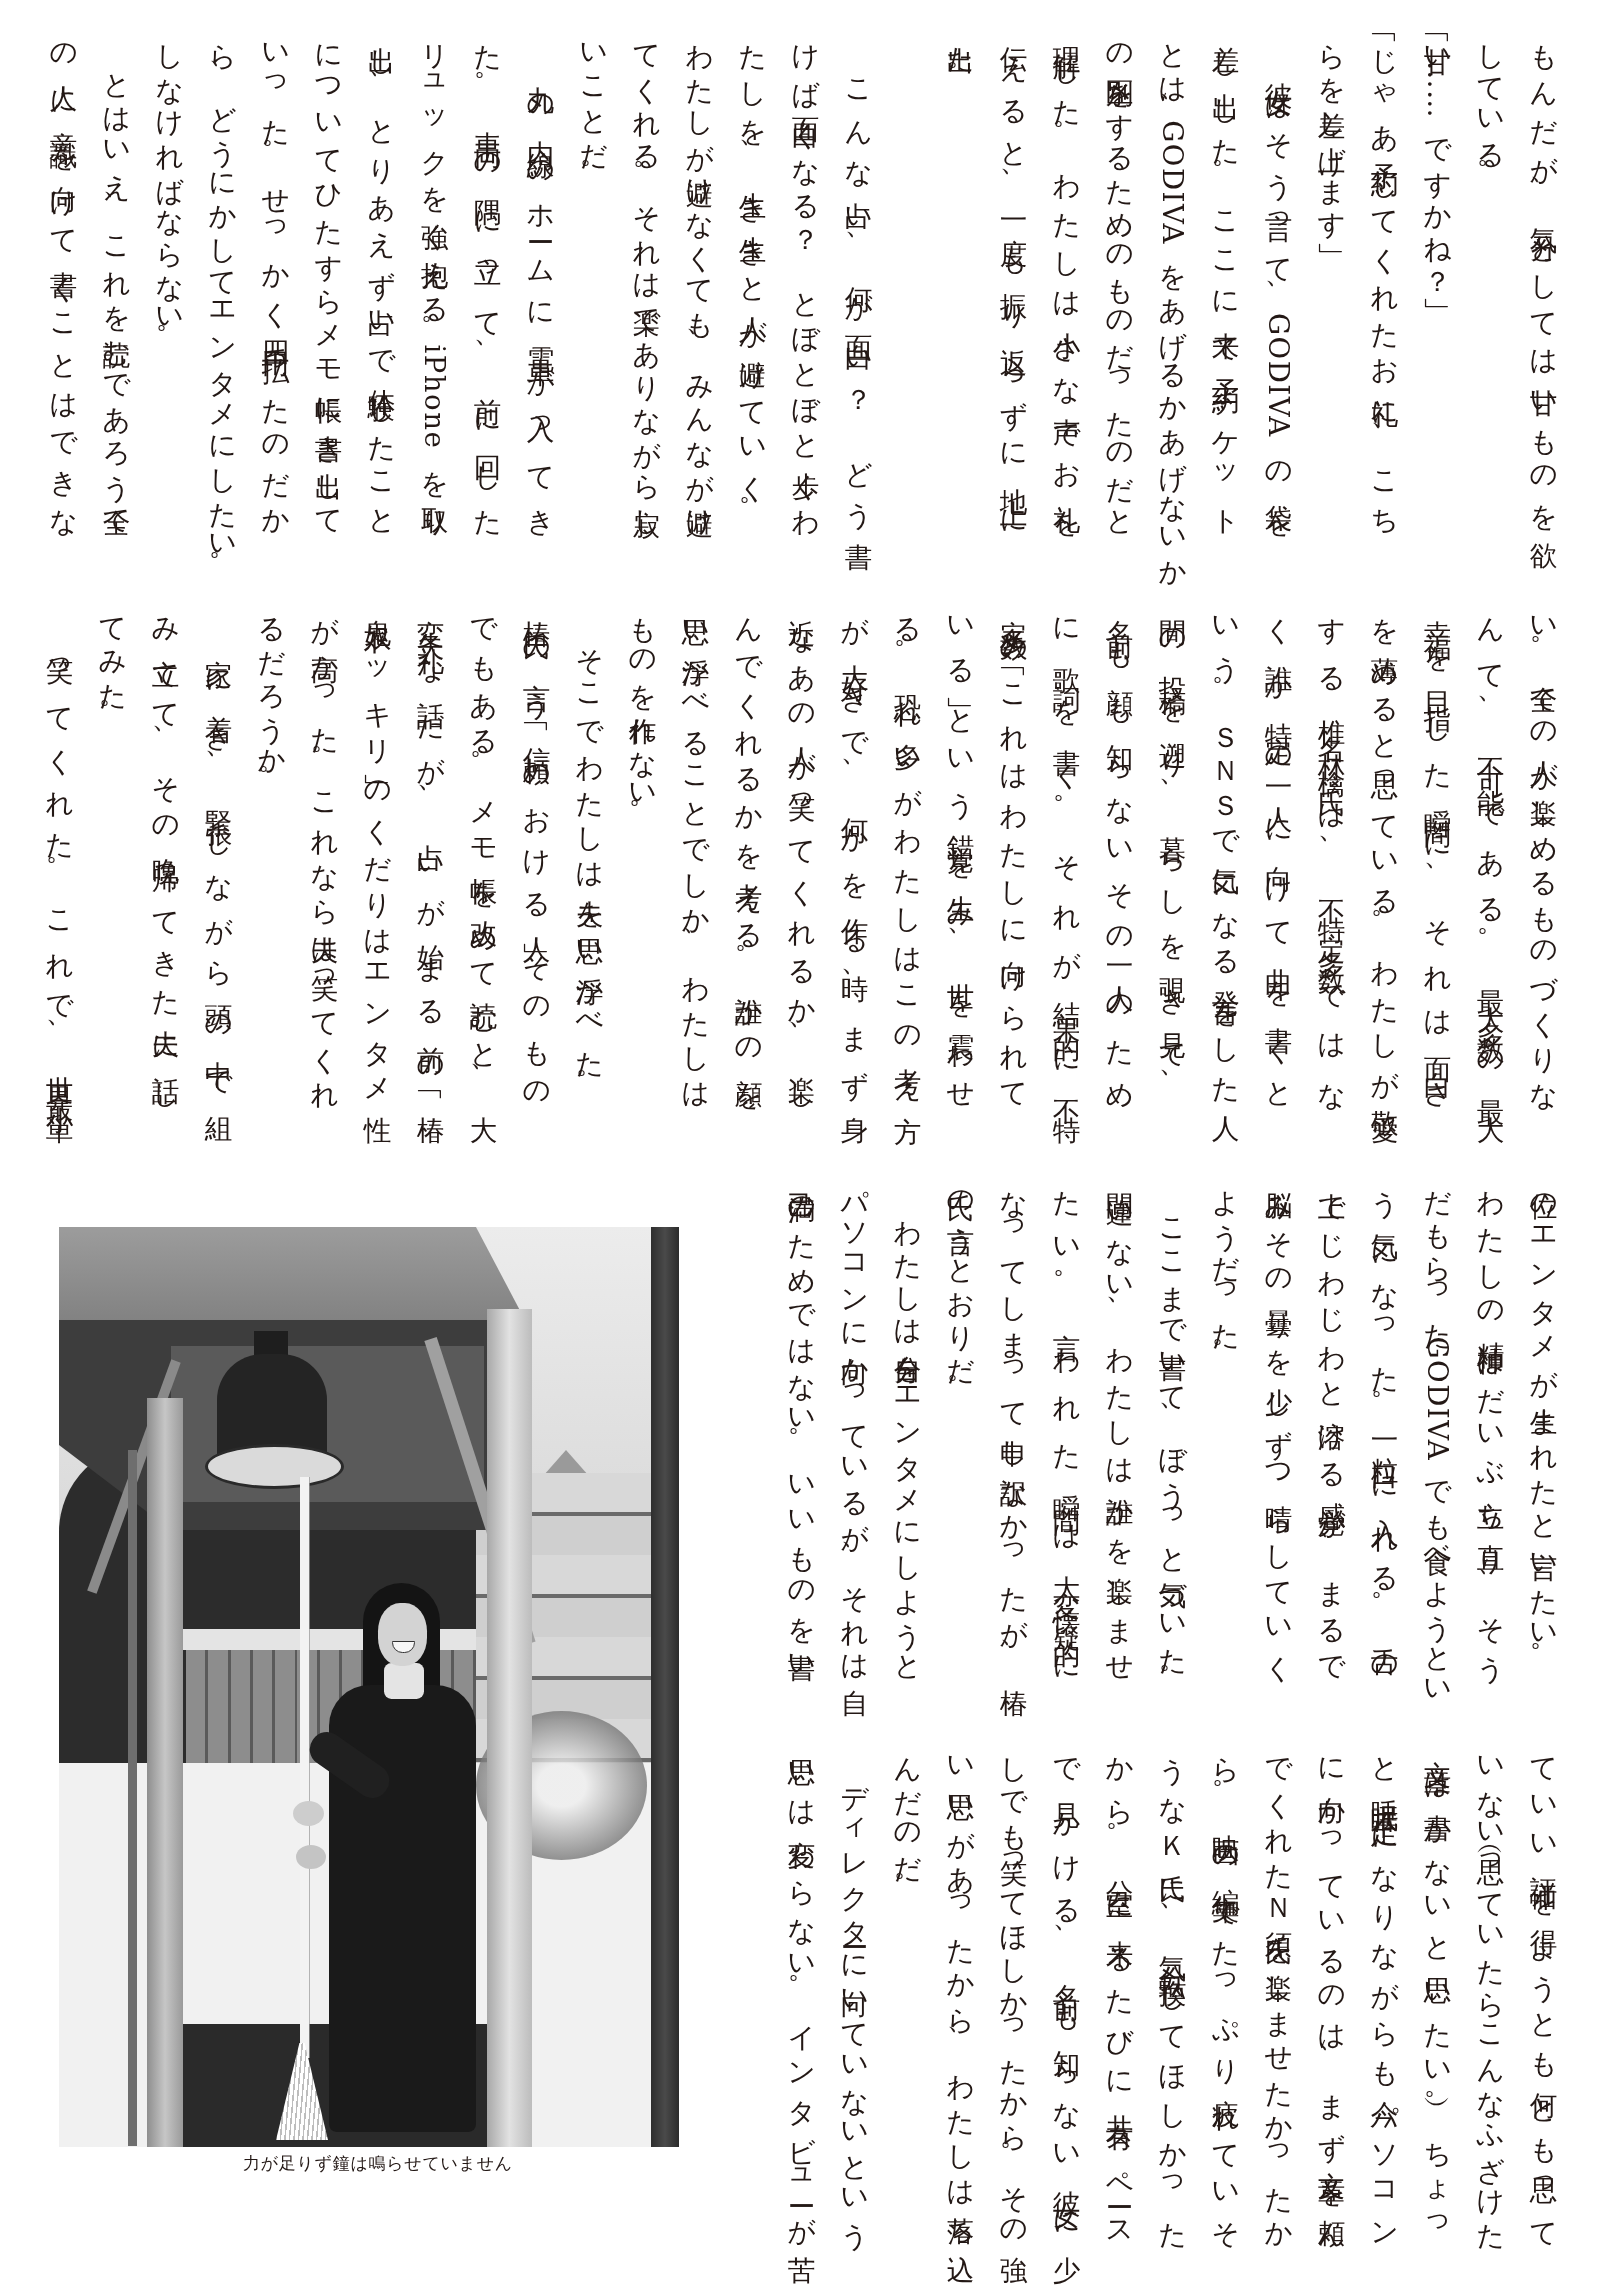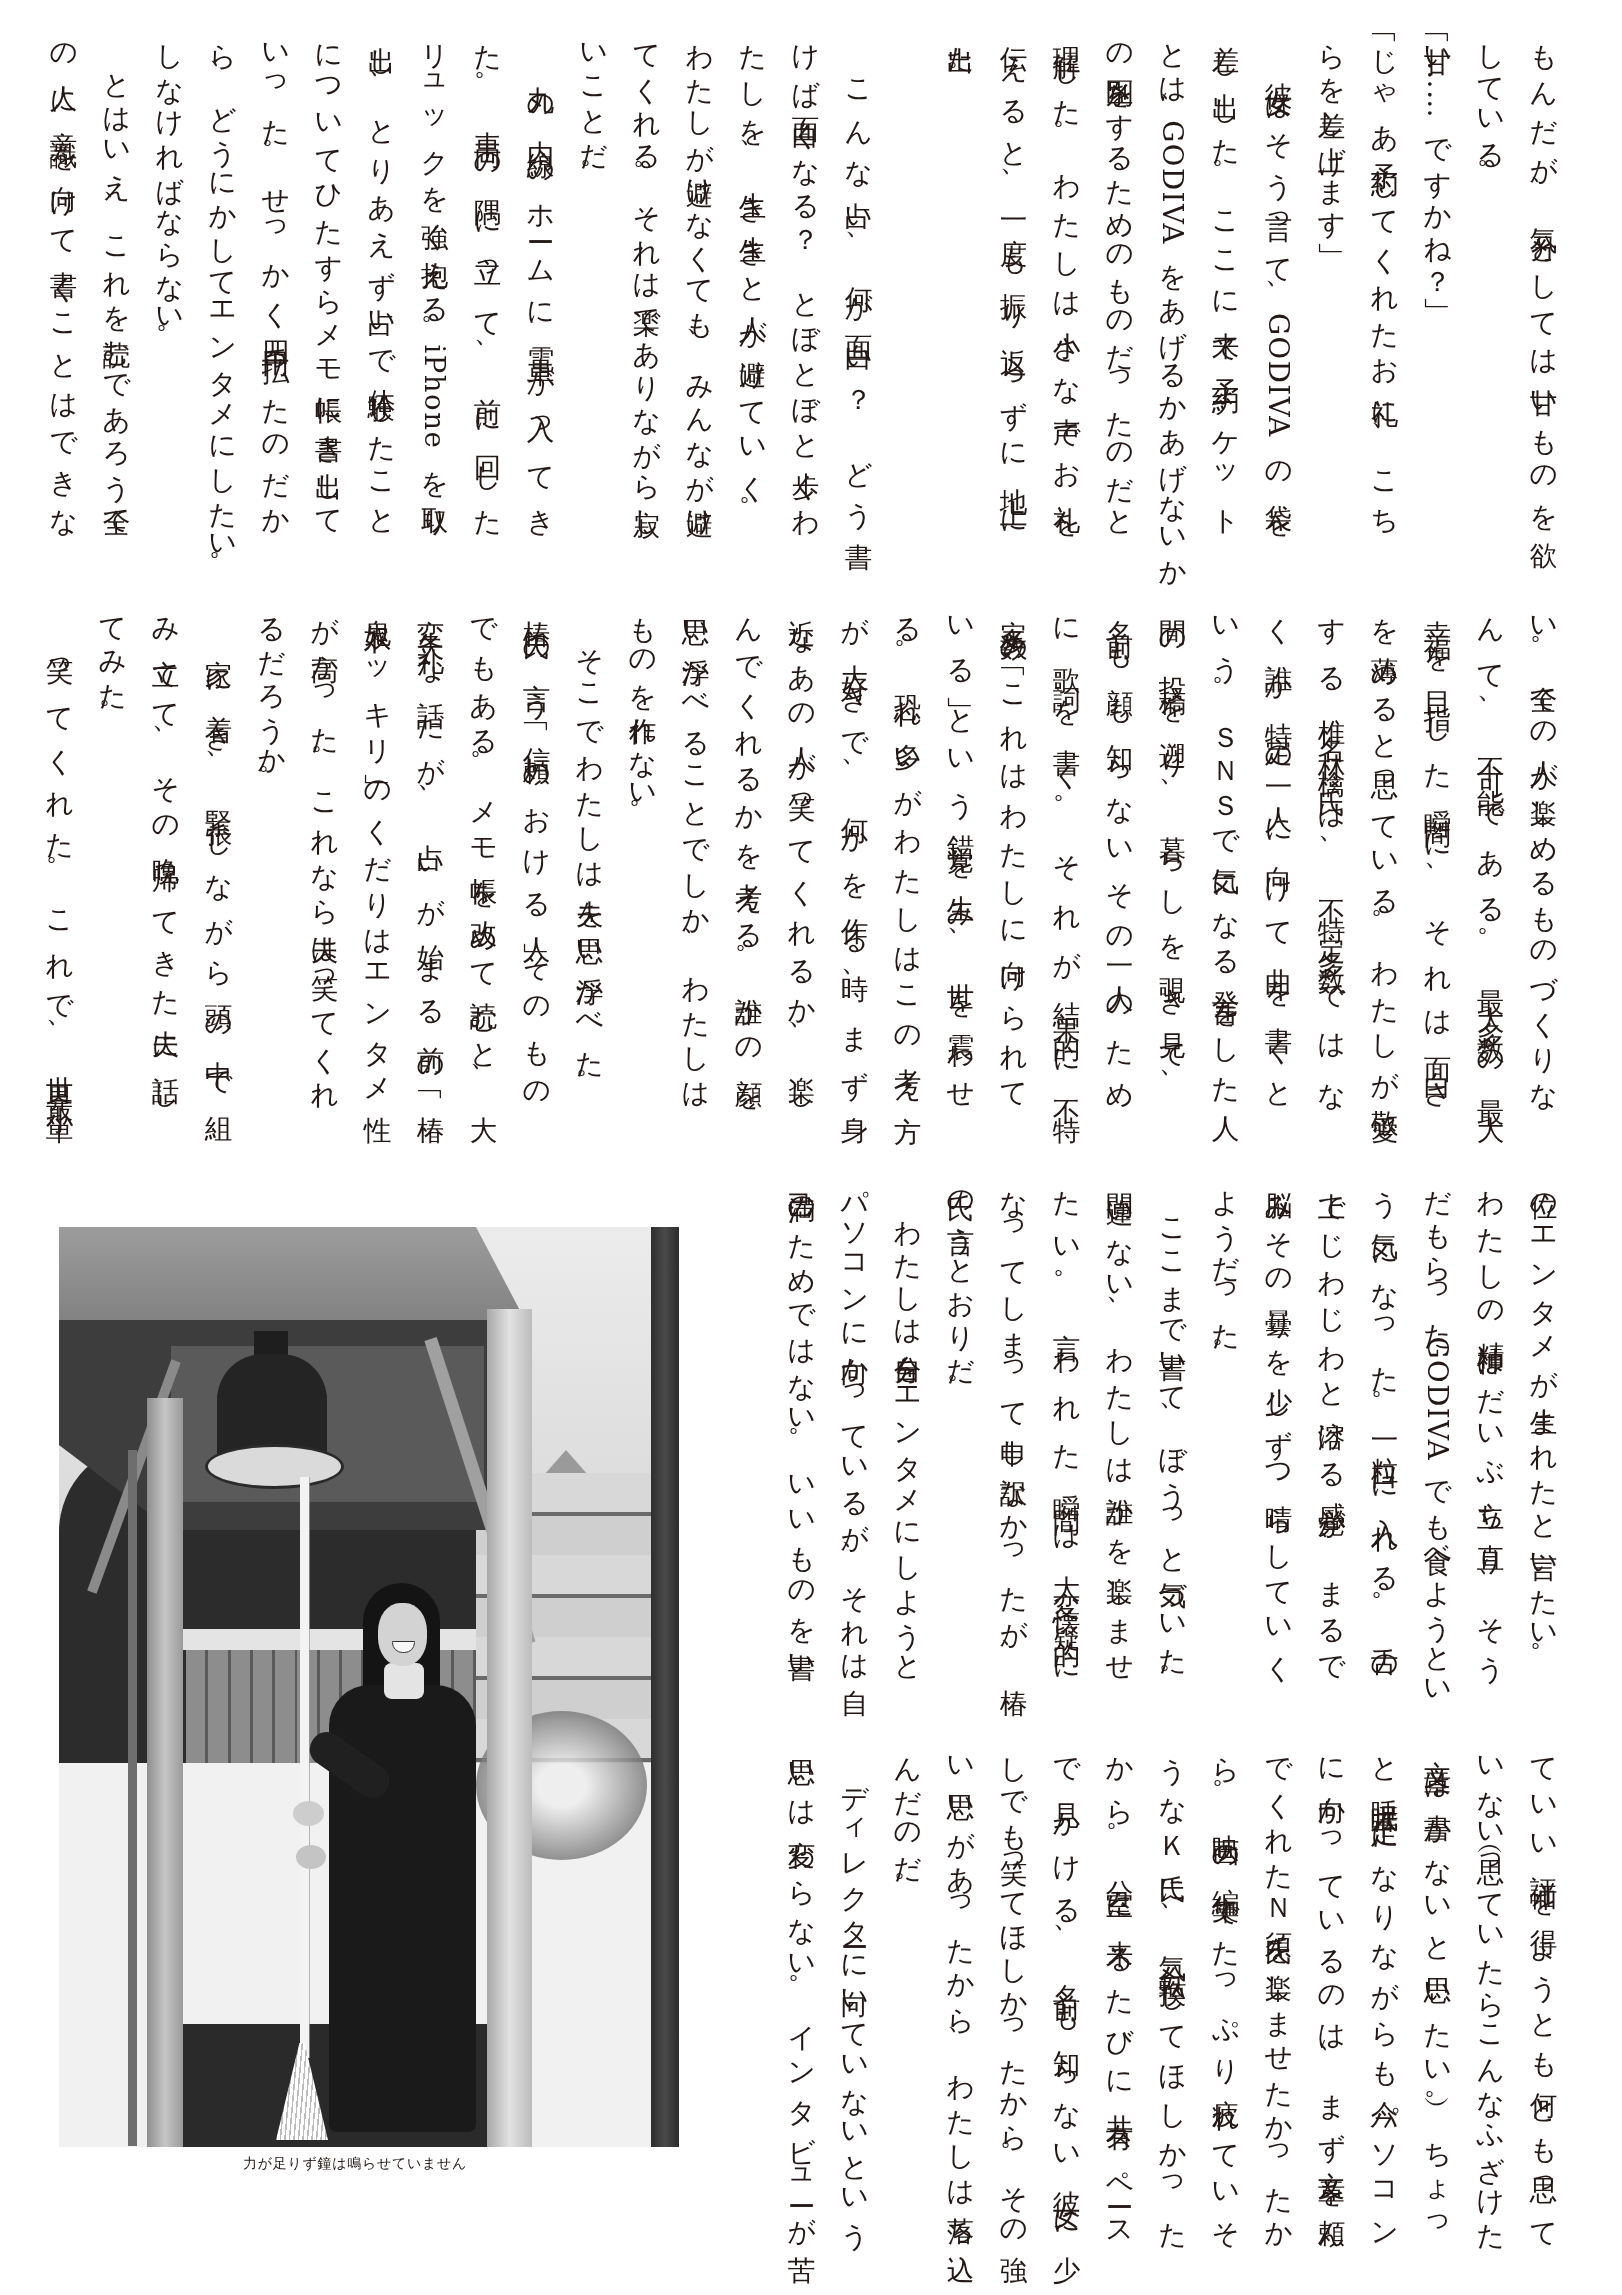--- a/index.html
+++ b/index.html
@@ -65,21 +65,21 @@
   .ph-smile   { left:333px; top:414px; width:21px; height:10.4px; background:#f7f7f7; border-radius:0 0 10.4px 10.4px; border:1.5px solid #333; }
   .ph-neck    { left:325px; top:436px; width:40px; height:36px; background:#e4e4e4; border-radius:7.4px; }
   .ph-coat    { left:270px; top:458px; width:147px; height:447px; background:#1a1a1a; border-radius:41px 41px 7.4px 7.4px; }
   .ph-arm     { left:246px; top:521px; width:89px; height:34px; background:#202020; border-radius:16.4px; transform:rotate(35deg); }
   .ph-hand1   { left:234px; top:574px; width:31px; height:25px; background:#cdcdcd; border-radius:50%; }
   .ph-hand2   { left:237px; top:618px; width:30px; height:24px; background:#c4c4c4; border-radius:50%; }
 
   .caption {
     position:absolute; left:243px; top:2155px; width:225px;
     font-family:"DejaVu Sans", "Liberation Sans", sans-serif;
-    font-size:14px; line-height:16.4px; letter-spacing:0.7px; white-space:nowrap; color:#231815;
+    font-size:17px; line-height:16.4px; letter-spacing:0.7px; white-space:nowrap; color:#231815;
   }
 </style>
 </head>
 <body>
 
 <div class="page">
 
   <div class="block t1r">
     <div class="col">もんだが、気分としては甘いものを欲</div>
     <div class="col end">している。</div>

